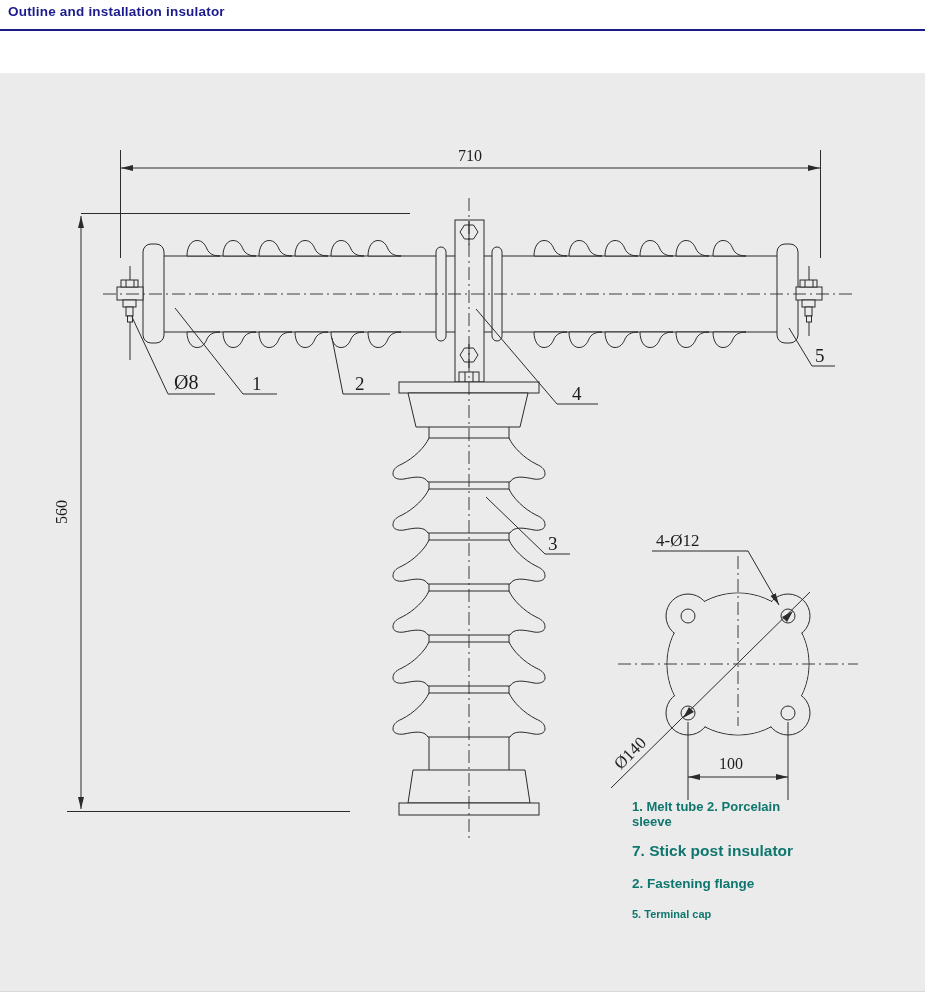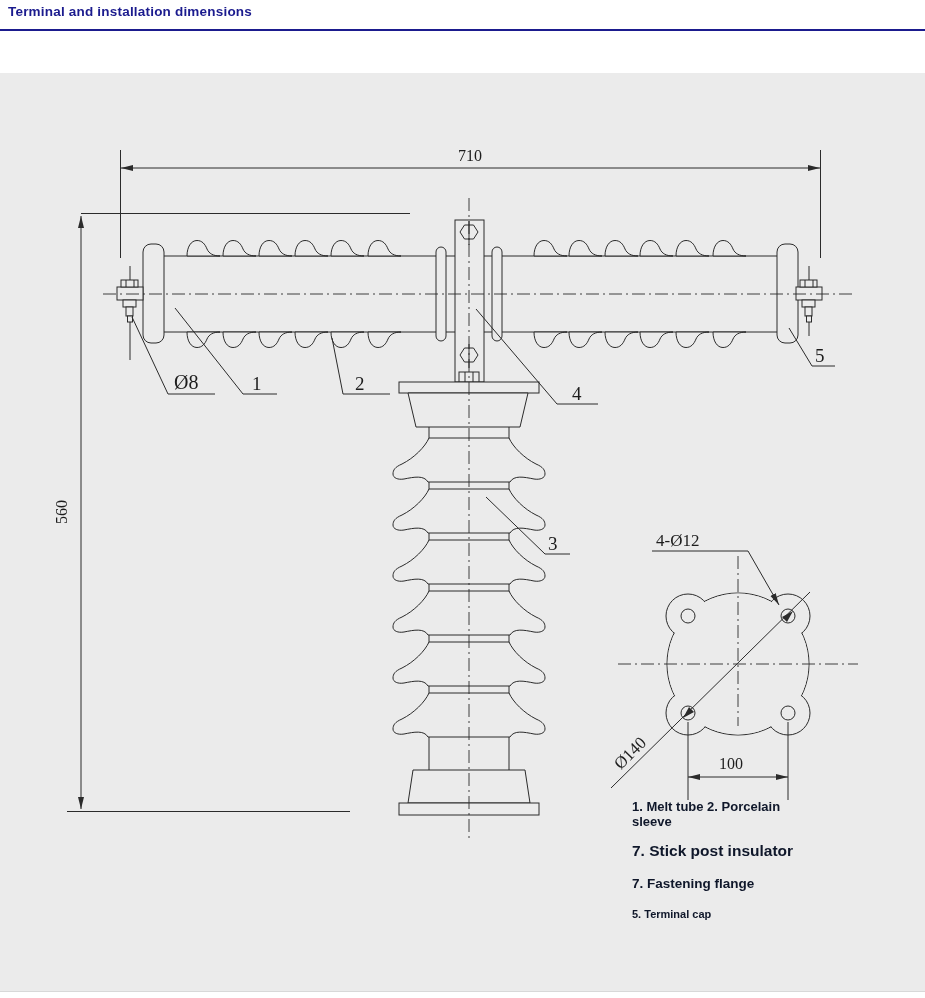--- a/index.html
+++ b/index.html
@@ -8,31 +8,31 @@
   .page-title{position:absolute;left:8px;top:4px;font-size:13.5px;font-weight:700;color:#1b1b8e;letter-spacing:.2px;}
   .title-rule{position:absolute;left:0;top:29px;width:925px;height:2px;background:#1b1b8e;}
   .canvas{position:absolute;left:0;top:73px;width:925px;height:918px;background:#ebebeb;border-bottom:1px solid #d8d8d8;}
   svg{position:absolute;left:0;top:0;}
   .ln{stroke:#2b2b2b;stroke-width:1;fill:none;}
   .fillshape{stroke:#2b2b2b;stroke-width:1;fill:#ebebeb;}
   .cl{stroke:#2b2b2b;stroke-width:0.9;fill:none;stroke-dasharray:13 4 2 4;}
   .dimtxt{font-family:"Liberation Serif","DejaVu Serif",serif;fill:#1d1d1d;}
   .t16{font-size:16px;} .t17{font-size:17px;} .t19{font-size:19px;} .t20{font-size:20px;}
   .arr{fill:#2b2b2b;stroke:none;}
-  .legend{position:absolute;left:632px;top:799px;width:180px;color:#0f172a;}
+  .legend{position:absolute;left:632px;top:799px;width:180px;color:#0f766e;}
   .legend p{margin:0;font-weight:700;line-height:1.18;}
   .lg-a{font-size:13px;}
   .lg-b{font-size:15.5px;margin-top:12px !important;}
   .lg-c{font-size:13.5px;margin-top:16px !important;}
   .lg-d{font-size:11px;margin-top:16px !important;}
 </style>
 </head>
 <body>
 
-<div class="page-title">Terminal and installation dimensions</div>
+<div class="page-title">Outline and installation insulator</div>
 <div class="title-rule"></div>
 <div class="canvas"></div>
 
 <svg width="925" height="998" viewBox="0 0 925 998">
   <defs>
     <marker id="ae" viewBox="0 0 12 8" refX="12" refY="4" markerWidth="12" markerHeight="8" orient="auto" markerUnits="userSpaceOnUse">
         <path d="M12,4 L0,1 L0,7 Z" fill="#2b2b2b"></path>
       </marker>
     <marker id="as" viewBox="0 0 12 8" refX="12" refY="4" markerWidth="12" markerHeight="8" orient="auto-start-reverse" markerUnits="userSpaceOnUse">
         <path d="M12,4 L0,1 L0,7 Z" fill="#2b2b2b"></path>
@@ -190,15 +190,15 @@
     <line class="ln" x1="688" y1="722" x2="688" y2="800"></line>
     <line class="ln" x1="788" y1="722" x2="788" y2="800"></line>
     <line class="ln" x1="688" y1="777" x2="788" y2="777" marker-start="url(#as)" marker-end="url(#ae)"></line>
     <text class="dimtxt t16" x="731" y="769" text-anchor="middle">100</text>
   </g>
 </svg>
 
 <div class="legend">
   <p class="lg-a">1. Melt tube 2. Porcelain sleeve</p>
   <p class="lg-b">7. Stick post insulator</p>
-  <p class="lg-c">7. Fastening flange</p>
+  <p class="lg-c">2. Fastening flange</p>
   <p class="lg-d">5. Terminal cap</p>
 </div>
 
 </body></html>

